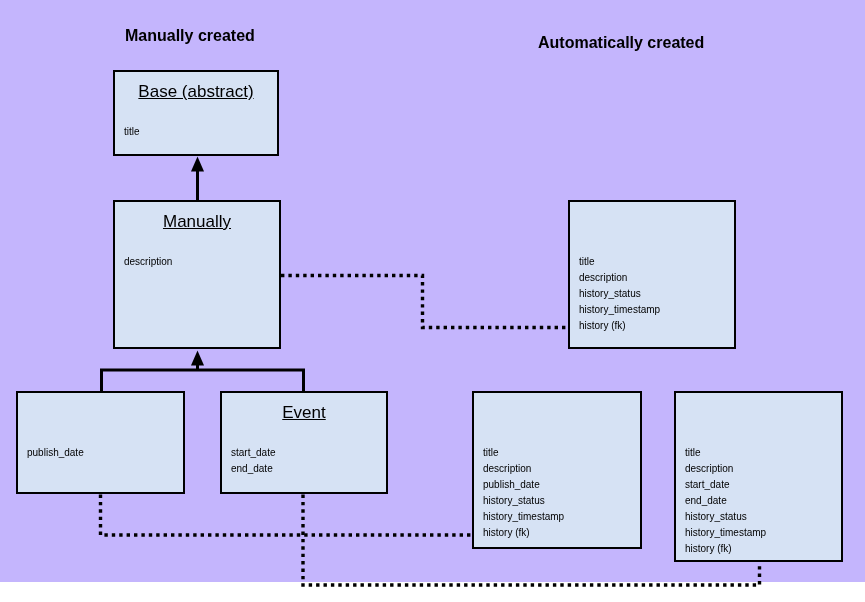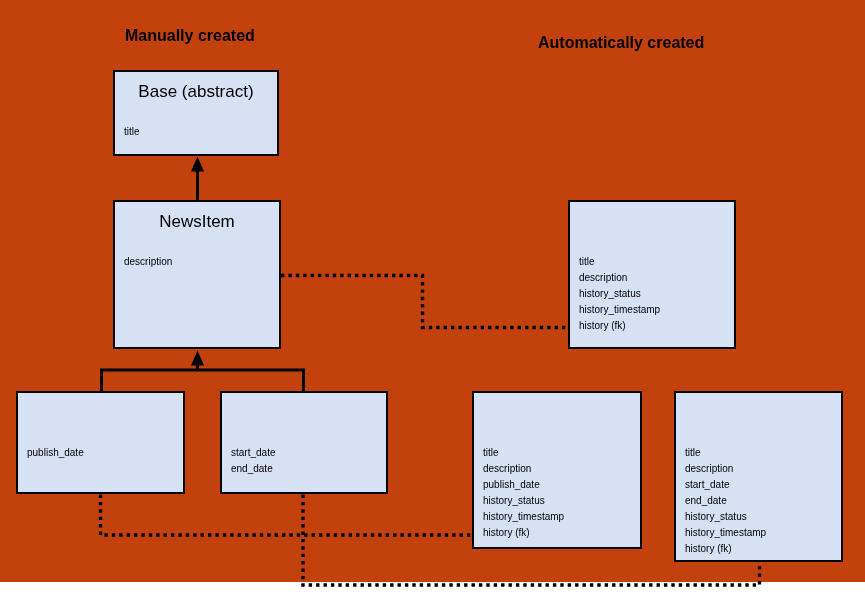--- a/index.html
+++ b/index.html
@@ -9,21 +9,21 @@
   body {
     width: 865px;
     height: 602px;
     overflow: hidden;
     font-family: "Liberation Sans", sans-serif;
   }
   .stage {
     position: relative;
     width: 865px;
     height: 582px;
-    background: #c2410c;
+    background: #c4b5fd;
   }
   .heading {
     position: absolute;
     font-size: 16px;
     font-weight: bold;
     color: #000;
     white-space: nowrap;
   }
   .wires {
     position: absolute;
@@ -36,20 +36,21 @@
     box-sizing: border-box;
     background: #d6e2f4;
     border: 2.5px solid #000;
     color: #000;
   }
   .cls-title {
     margin-top: 10px;
     text-align: center;
     font-size: 17px;
     white-space: nowrap;
+    text-decoration: underline;
   }
   .cls-fields {
     position: absolute;
     left: 9px;
     top: 52px;
     font-size: 10px;
     line-height: 16px;
     white-space: nowrap;
   }
   .solid-line {
@@ -91,21 +92,21 @@
   </svg>
 
   <div class="cls" style="left:113px; top:70px; width:166px; height:86px">
     <div class="cls-title">Base (abstract)</div>
     <div class="cls-fields">
       <div>title</div>
     </div>
   </div>
 
   <div class="cls" style="left:113px; top:200px; width:168px; height:149px">
-    <div class="cls-title">NewsItem</div>
+    <div class="cls-title">Manually</div>
     <div class="cls-fields">
       <div>description</div>
     </div>
   </div>
 
   <div class="cls" style="left:568px; top:200px; width:168px; height:149px">
     <div class="cls-fields">
       <div>title</div>
       <div>description</div>
       <div>history_status</div>
@@ -114,20 +115,21 @@
     </div>
   </div>
 
   <div class="cls" style="left:16px; top:391px; width:169px; height:103px">
     <div class="cls-fields">
       <div>publish_date</div>
     </div>
   </div>
 
   <div class="cls" style="left:220px; top:391px; width:168px; height:103px">
+    <div class="cls-title">Event</div>
     <div class="cls-fields">
       <div>start_date</div>
       <div>end_date</div>
     </div>
   </div>
 
   <div class="cls" style="left:472px; top:391px; width:170px; height:158px">
     <div class="cls-fields">
       <div>title</div>
       <div>description</div>

